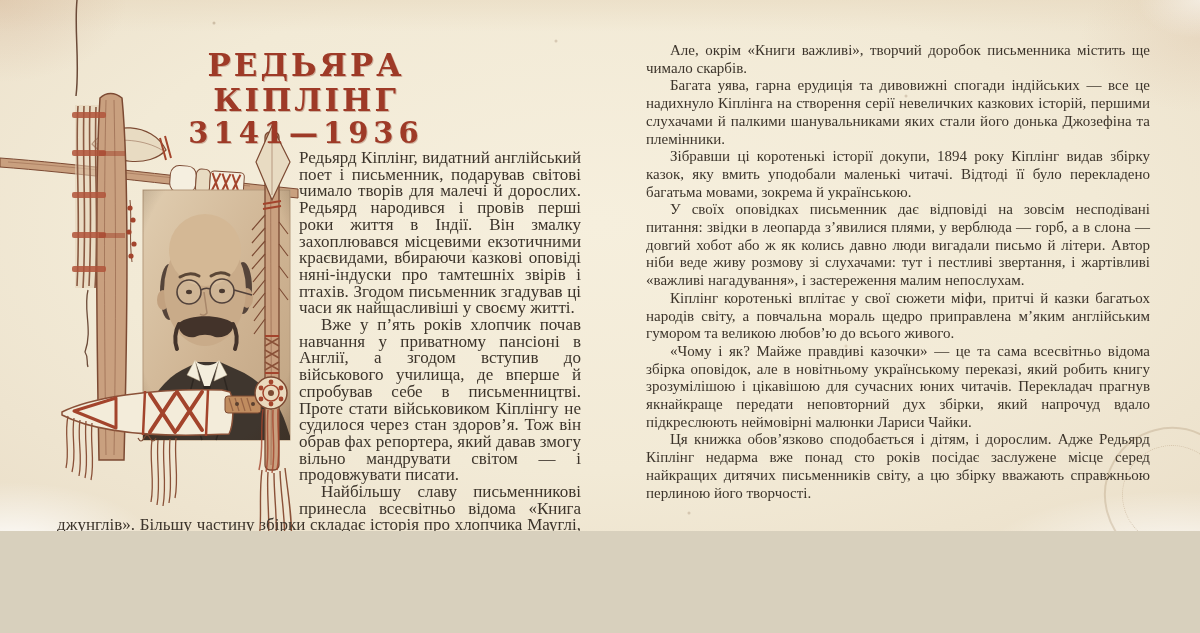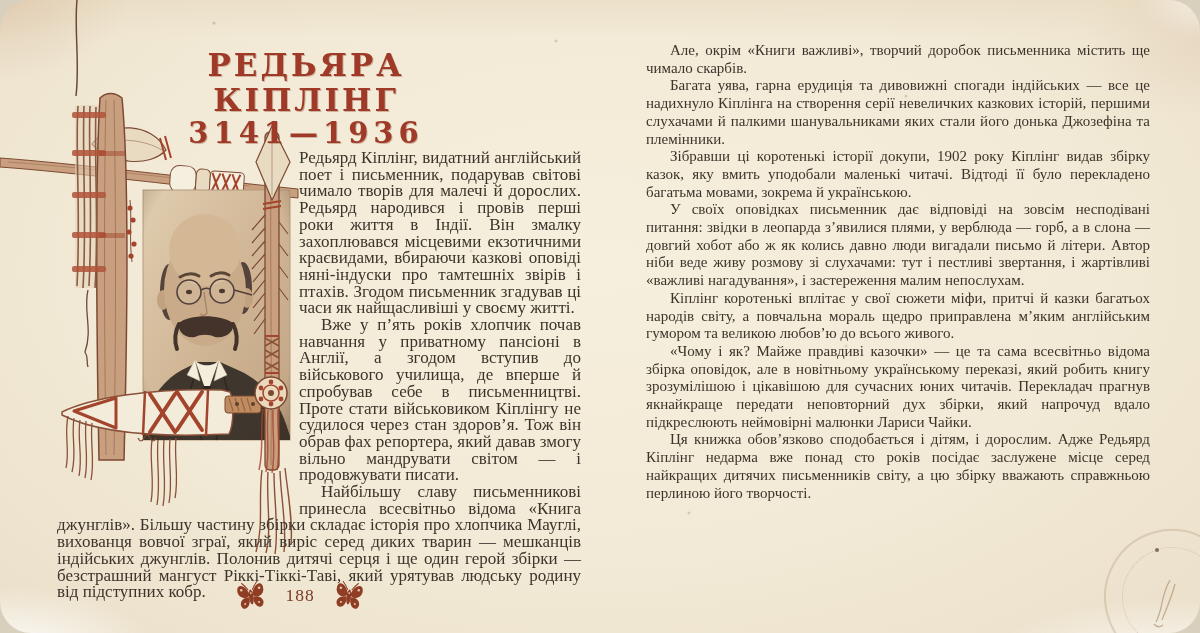--- a/index.html
+++ b/index.html
@@ -1,28 +1,27 @@
 <!DOCTYPE html>
 <html lang="uk"><head>
 <meta charset="utf-8">
 <style>
   html,body{margin:0;padding:0;background:#d8d0bd;}
   .spread{
-    position:relative;width:1200px;height:633px;overflow:hidden;
+    position:relative;width:1200px;height:531px;overflow:hidden;
     background:
       radial-gradient(200px 90px at 1% 103%, rgba(255,255,255,.92), rgba(255,255,255,0) 72%),
       radial-gradient(280px 95px at 98% 105%, rgba(255,255,255,.85), rgba(255,255,255,0) 70%),
       radial-gradient(90px 55px at 100% 0%, rgba(255,255,255,.5), rgba(255,255,255,0) 70%),
       radial-gradient(170px 110px at 0% 0%, rgba(200,158,126,.28), rgba(200,158,126,0) 75%),
       radial-gradient(160px 100px at 100% 7%, rgba(205,165,132,.18), rgba(205,165,132,0) 75%),
       linear-gradient(to bottom, rgba(231,216,190,.55), rgba(255,255,255,0) 6%),
       radial-gradient(75% 85% at 50% 42%, #f6efdd 0%, #f2ead6 55%, #eadec8 100%);
     font-family:"Liberation Serif", serif;
     color:#3c342b;
-    border-radius:31px;
   }
   .speckles{position:absolute;left:0;top:0;width:2px;height:2px;border-radius:50%;
     box-shadow:
       1156px 549px 0 1px rgba(80,62,45,.7),
       213px 22px 0 .5px rgba(130,100,70,.3),
       555px 40px 0 .5px rgba(130,100,70,.25),
       905px 95px 0 .5px rgba(130,100,70,.25),
       1098px 210px 0 .5px rgba(130,100,70,.25),
       333px 345px 0 .5px rgba(130,100,70,.2),
       688px 512px 0 .5px rgba(130,100,70,.25),
@@ -197,21 +196,21 @@
   <div class="left-text">
     <div class="ill-spacer"></div>
     <p>Редьярд Кіплінг, видатний англійський поет і письменник, подарував світові чимало творів для малечі й дорослих. Редьярд народився і провів перші роки життя в Індії. Він змалку захоплювався місцевими екзотичними краєвидами, вбираючи казкові оповіді няні-індуски про тамтешніх звірів і птахів. Згодом письменник згадував ці часи як найщасливіші у своєму житті.</p>
     <p class="indent">Вже у п’ять років хлопчик почав навчання у приватному пансіоні в Англії, а згодом вступив до військового училища, де вперше й спробував себе в письменництві. Проте стати військовиком Кіплінгу не судилося через стан здоров’я. Тож він обрав фах репортера, який давав змогу вільно мандрувати світом — і продовжувати писати.</p>
     <p class="indent">Найбільшу славу письменникові принесла всесвітньо відома «Книга джунглів». Більшу частину збірки складає історія про хлопчика Мауглі, вихованця вовчої зграї, який виріс серед диких тварин — мешканців індійських джунглів. Полонив дитячі серця і ще один герой збірки — безстрашний мангуст Ріккі-Тіккі-Таві, який урятував людську родину від підступних кобр.</p>
   </div>
 
   <div class="right-text">
     <p>Але, окрім «Книги важливі», творчий доробок письменника містить ще чимало скарбів.</p>
     <p>Багата уява, гарна ерудиція та дивовижні спогади індійських — все це надихнуло Кіплінга на створення серії невеличких казкових історій, першими слухачами й палкими шанувальниками яких стали його донька Джозефіна та племінники.</p>
-    <p>Зібравши ці коротенькі історії докупи, 1902 року Кіплінг видав збірку казок, яку вмить уподобали маленькі читачі. Відтоді її було перекладено багатьма мовами, зокрема й українською.</p>
+    <p>Зібравши ці коротенькі історії докупи, 1894 року Кіплінг видав збірку казок, яку вмить уподобали маленькі читачі. Відтоді її було перекладено багатьма мовами, зокрема й українською.</p>
     <p>У своїх оповідках письменник дає відповіді на зовсім несподівані питання: звідки в леопарда з’явилися плями, у верблюда — горб, а в слона — довгий хобот або ж як колись давно люди вигадали письмо й літери. Автор ніби веде живу розмову зі слухачами: тут і пестливі звертання, і жартівливі «важливі нагадування», і застереження малим непослухам.</p>
     <p>Кіплінг коротенькі вплітає у свої сюжети міфи, притчі й казки багатьох народів світу, а повчальна мораль щедро приправлена м’яким англійським гумором та великою любов’ю до всього живого.</p>
     <p>«Чому і як? Майже правдиві казочки» — це та сама всесвітньо відома збірка оповідок, але в новітньому українському переказі, який робить книгу зрозумілішою і цікавішою для сучасних юних читачів. Перекладач прагнув якнайкраще передати неповторний дух збірки, який напрочуд вдало підкреслюють неймовірні малюнки Лариси Чайки.</p>
     <p>Ця книжка обов’язково сподобається і дітям, і дорослим. Адже Редьярд Кіплінг недарма вже понад сто років посідає заслужене місце серед найкращих дитячих письменників світу, а цю збірку вважають справжньою перлиною його творчості.</p>
   </div>
 
   <div class="footer">
     <svg class="bfly tilt" width="32" height="30" viewBox="0 0 32 30">
       <g fill="#8f3d24">
         <path d="M15 15 C 12 3 2 1 3 11 C 4 17 10 19 15 15 Z"></path>

